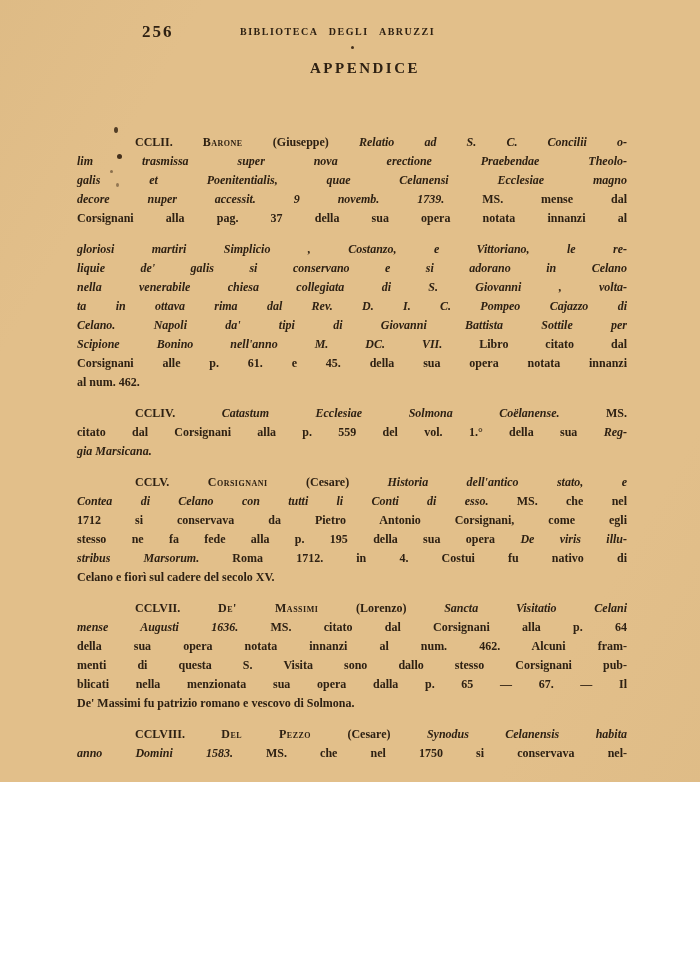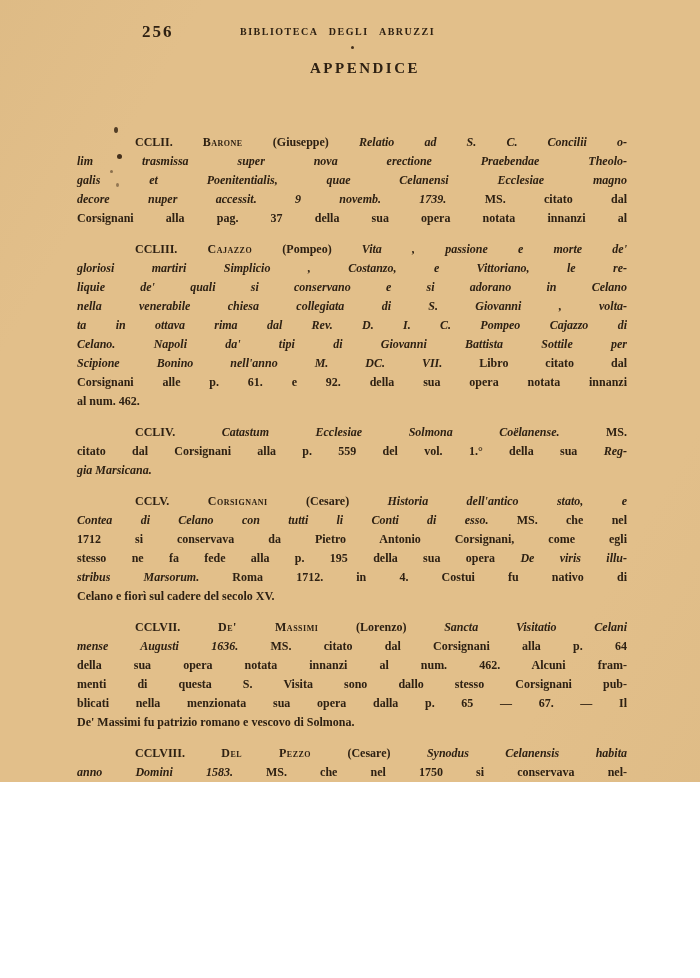--- a/index.html
+++ b/index.html
@@ -63,32 +63,31 @@
 <div class="page">
   <div class="pagenum">256</div>
   <div class="running-title">BIBLIOTECA DEGLI ABRUZZI</div>
   <div class="section-title">APPENDICE</div>
 
   <div class="body-block">
       <div class="entry">
         <div class="line indent"><span class="seg-r">CCLII. </span><span class="seg-sc">Barone</span><span class="seg-r"> (Giuseppe) </span><span class="seg-i">Relatio ad S. C. Concilii o-</span></div>
         <div class="line"><span class="seg-i">lim trasmissa super nova erectione Praebendae Theolo-</span></div>
         <div class="line"><span class="seg-i">galis et Poenitentialis, quae Celanensi Ecclesiae magno</span></div>
-        <div class="line"><span class="seg-i">decore nuper accessit. 9 novemb. 1739.</span><span class="seg-r"> MS. citato dal</span></div>
+        <div class="line"><span class="seg-i">decore nuper accessit. 9 novemb. 1739.</span><span class="seg-r"> MS. mense dal</span></div>
         <div class="line"><span class="seg-r">Corsignani alla pag. 37 della sua opera notata innanzi al</span></div>
       </div>
       <div class="entry">
-        <div class="line indent"><span class="seg-r">CCLIII. </span><span class="seg-sc">Cajazzo</span><span class="seg-r"> (Pompeo) </span><span class="seg-i">Vita , passione e morte de'</span></div>
         <div class="line"><span class="seg-i">gloriosi martiri Simplicio , Costanzo, e Vittoriano, le re-</span></div>
-        <div class="line"><span class="seg-i">liquie de' quali si conservano e si adorano in Celano</span></div>
+        <div class="line"><span class="seg-i">liquie de' galis si conservano e si adorano in Celano</span></div>
         <div class="line"><span class="seg-i">nella venerabile chiesa collegiata di S. Giovanni , volta-</span></div>
         <div class="line"><span class="seg-i">ta in ottava rima dal Rev. D. I. C. Pompeo Cajazzo di</span></div>
         <div class="line"><span class="seg-i">Celano. Napoli da' tipi di Giovanni Battista Sottile per</span></div>
         <div class="line"><span class="seg-i">Scipione Bonino nell'anno M. DC. VII.</span><span class="seg-r"> Libro citato dal</span></div>
-        <div class="line"><span class="seg-r">Corsignani alle p. 61. e 92. della sua opera notata innanzi</span></div>
+        <div class="line"><span class="seg-r">Corsignani alle p. 61. e 45. della sua opera notata innanzi</span></div>
         <div class="line short"><span class="seg-r">al num. 462.</span></div>
       </div>
       <div class="entry">
         <div class="line indent"><span class="seg-r">CCLIV. </span><span class="seg-i">Catastum Ecclesiae Solmona Coëlanense.</span><span class="seg-r"> MS.</span></div>
         <div class="line"><span class="seg-r">citato dal Corsignani alla p. 559 del vol. 1.° della sua </span><span class="seg-i">Reg-</span></div>
         <div class="line short"><span class="seg-i">gia Marsicana.</span></div>
       </div>
       <div class="entry">
         <div class="line indent"><span class="seg-r">CCLV. </span><span class="seg-sc">Corsignani</span><span class="seg-r"> (Cesare) </span><span class="seg-i">Historia dell'antico stato, e</span></div>
         <div class="line"><span class="seg-i">Contea di Celano con tutti li Conti di esso.</span><span class="seg-r"> MS. che nel</span></div>

